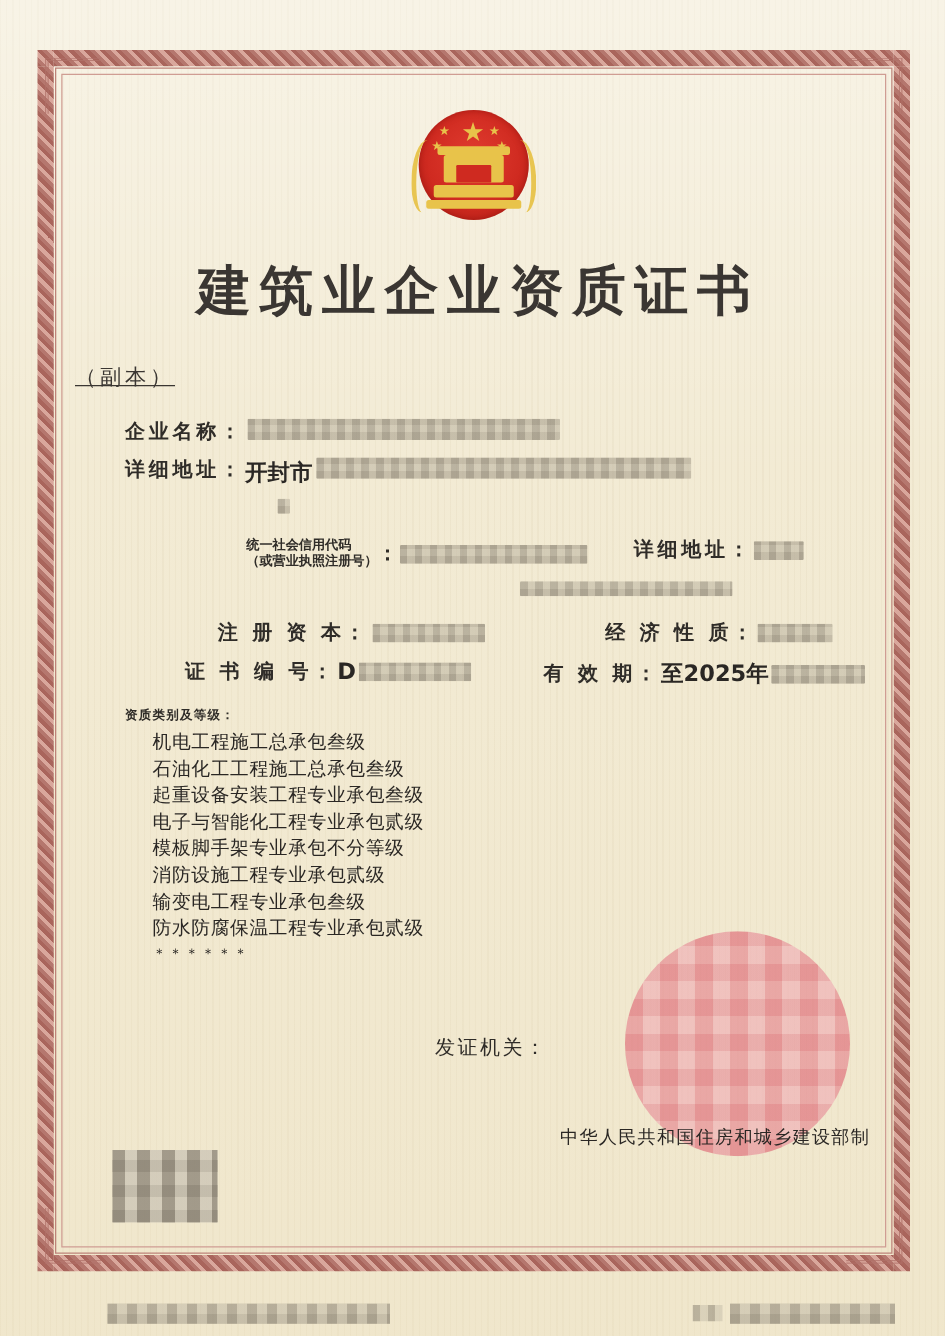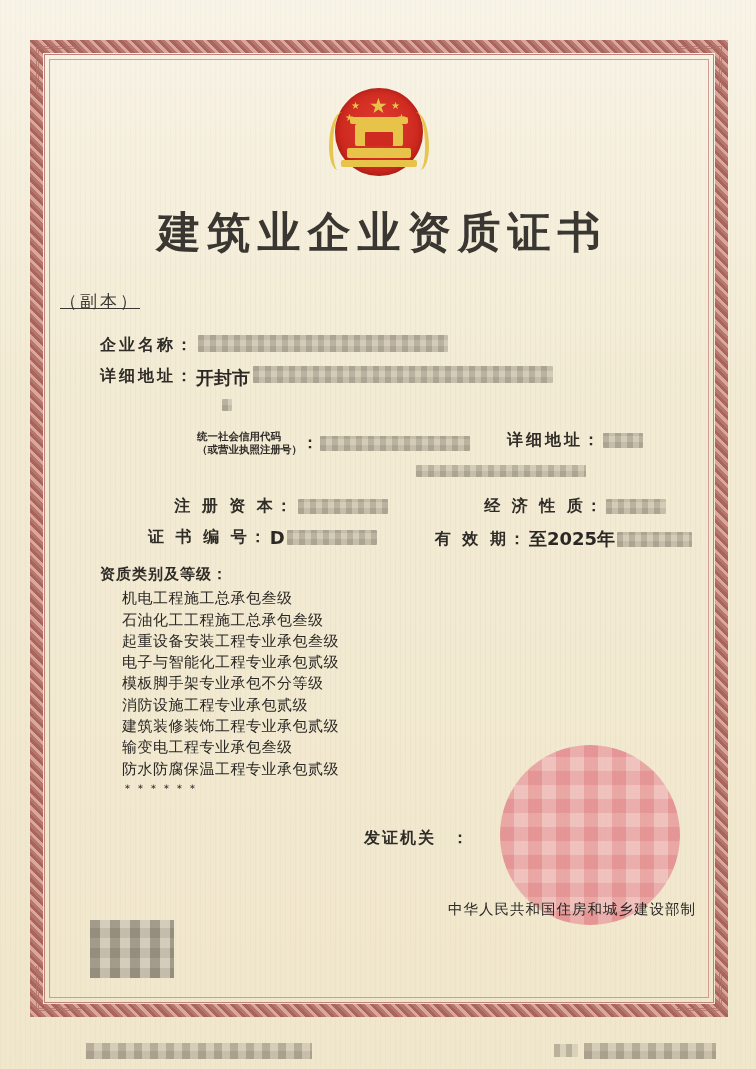--- a/index.html
+++ b/index.html
@@ -217,21 +217,21 @@
   }
   .redact.tall { height: 17px; }
 
   .col-left { width: 310px; display: flex; align-items: center; }
   .col-right { display: flex; align-items: center; }
 
   
   .qual-head {
     margin-top: 14px;
     padding-left: 40px;
-    font-size: 15px;
+    font-size: 10px;
     font-weight: bold;
     letter-spacing: 1px;
     color: #2f2c28;
   }
   .qual-list {
     margin-top: 4px;
     padding-left: 62px;
   }
   .qual-item {
     font-size: 15px;
@@ -249,24 +249,23 @@
   
   .issuer-row {
     position: absolute;
     left: 348px;
     top: 828px;
     display: flex;
     align-items: center;
   }
   .issuer-label {
     font-size: 16px;
-    font-weight: bold;
+    font-weight: normal;
     letter-spacing: 2px;
     color: #2f2c28;
-    margin-left: 16px;
   }
   .seal {
     position: absolute;
     left: 500px;
     top: 745px;
     width: 180px;
     height: 180px;
     border-radius: 50%;
     background-image:
       repeating-linear-gradient(90deg, rgba(226,120,130,0.55) 0 14px, rgba(238,168,176,0.5) 14px 28px),
@@ -428,21 +427,20 @@
     </div>
 
     <div class="qual-head">资质类别及等级：</div>
     <div class="qual-list">
       <div class="qual-item">机电工程施工总承包叁级</div>
       <div class="qual-item">石油化工工程施工总承包叁级</div>
       <div class="qual-item">起重设备安装工程专业承包叁级</div>
       <div class="qual-item">电子与智能化工程专业承包贰级</div>
       <div class="qual-item">模板脚手架专业承包不分等级</div>
       <div class="qual-item">消防设施工程专业承包贰级</div>
-      <div class="qual-item">建筑装修装饰工程专业承包贰级</div>
       <div class="qual-item">输变电工程专业承包叁级</div>
       <div class="qual-item">防水防腐保温工程专业承包贰级</div>
       <div class="qual-stars">＊＊＊＊＊＊</div>
     </div>
 
   </div>
 
   <div class="seal"></div>
   <div class="issuer-row">
     <span class="issuer-label">发证机关</span>

